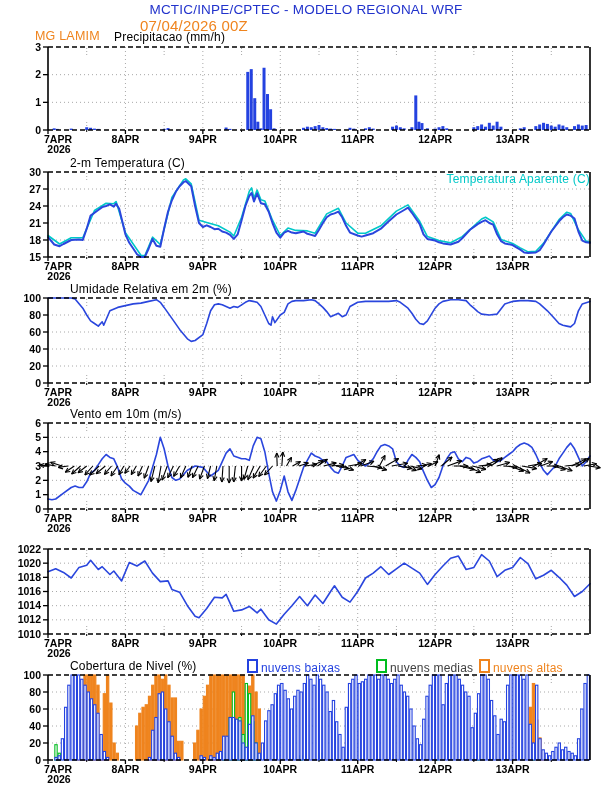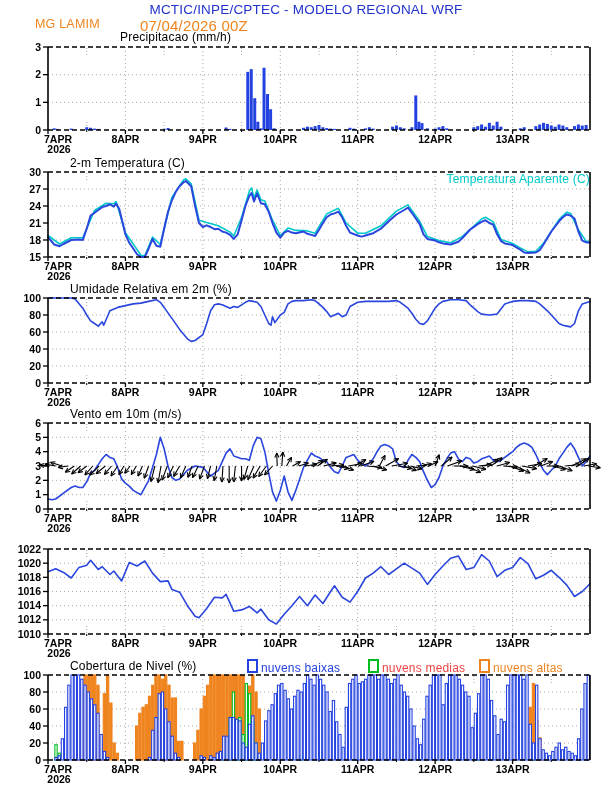--- a/index.html
+++ b/index.html
@@ -4,52 +4,52 @@
 <style>
   html,body{margin:0;padding:0;background:#fff;}
   .page{position:relative;width:612px;height:792px;background:#fff;overflow:hidden;
         font-family:"Liberation Sans",sans-serif;}
   .t{position:absolute;font-weight:normal;white-space:nowrap;letter-spacing:.2px;}
   .hdr1{top:2px;left:0;width:612px;text-align:center;font-size:13.5px;}
   .station{top:17px;left:35px;font-size:12.5px;}
   .run{top:17px;left:140px;font-size:15px;}
   .loc{top:30px;right:22px;font-size:12.5px;}
   .ptitle{font-size:12px;color:#000;}
-  .p1{top:30px;left:72px;padding-left:48px;}
+  .p1{top:30px;left:66px;padding-left:48px;}
   .p2{top:156px;left:70px;}
   .p2r{top:172px;right:22px;}
   .p3{top:282px;left:70px;}
   .p4{top:407px;left:70px;}
   .p5{top:533px;left:70px;}
   .p6{top:659px;left:70px;}
   .leg{font-size:12px;}
   .leg .sq{display:inline-block;width:7px;height:10px;border:2px solid;vertical-align:-1px;
            margin-right:3px;background:#fff;}
   #chart-svg{position:absolute;top:0;left:0;}
 </style>
 </head>
 <body>
 
 <div class="page">
 
   <div class="t hdr1" style="color: rgb(34, 51, 204);">MCTIC/INPE/CPTEC - MODELO REGIONAL WRF</div>
-  <div class="t station" style="color: rgb(239, 132, 30);">MG LAMIM</div>
+  <div class="t station" style="color: rgb(239, 132, 30); margin-top: 12px;">MG LAMIM</div>
   <div class="t run" style="color: rgb(239, 132, 30);">07/04/2026 00Z</div>
 
   <div class="t ptitle p1">Precipitacao (mm/h)</div>
   <div class="t ptitle p2">2-m Temperatura (C)</div>
   <div class="t ptitle p2r" style="color: rgb(0, 200, 200);">Temperatura Aparente (C)</div>
   <div class="t ptitle p3">Umidade Relativa em 2m (%)</div>
   <div class="t ptitle p4">Vento em 10m (m/s)</div>
   <div class="t ptitle p6">Cobertura de Nivel (%)</div>
 
   <div class="t leg" style="top: 659px; left: 247px; color: rgb(36, 66, 224);">
     <span class="sq" style="border-color: rgb(36, 66, 224);"></span><span>nuvens baixas</span>
   </div>
-  <div class="t leg" style="top: 659px; left: 368px; color: #ef4444;">
+  <div class="t leg" style="top: 659px; left: 376px; color: #404040;">
     <span class="sq" style="border-color: rgb(0, 189, 31);"></span><span>nuvens medias</span>
   </div>
   <div class="t leg" style="top: 659px; left: 479px; color: rgb(239, 132, 30);">
     <span class="sq" style="border-color: rgb(239, 132, 30);"></span><span>nuvens altas</span>
   </div>
 
   <svg id="chart-svg" width="612" height="792">
       <g>
         <line x1="48" x2="590" y1="102.33333333333334" y2="102.33333333333334" stroke="#a8a8a8" stroke-width="1" stroke-dasharray="1 3"></line>
         <line x1="48" x2="590" y1="74.66666666666667" y2="74.66666666666667" stroke="#a8a8a8" stroke-width="1" stroke-dasharray="1 3"></line>

